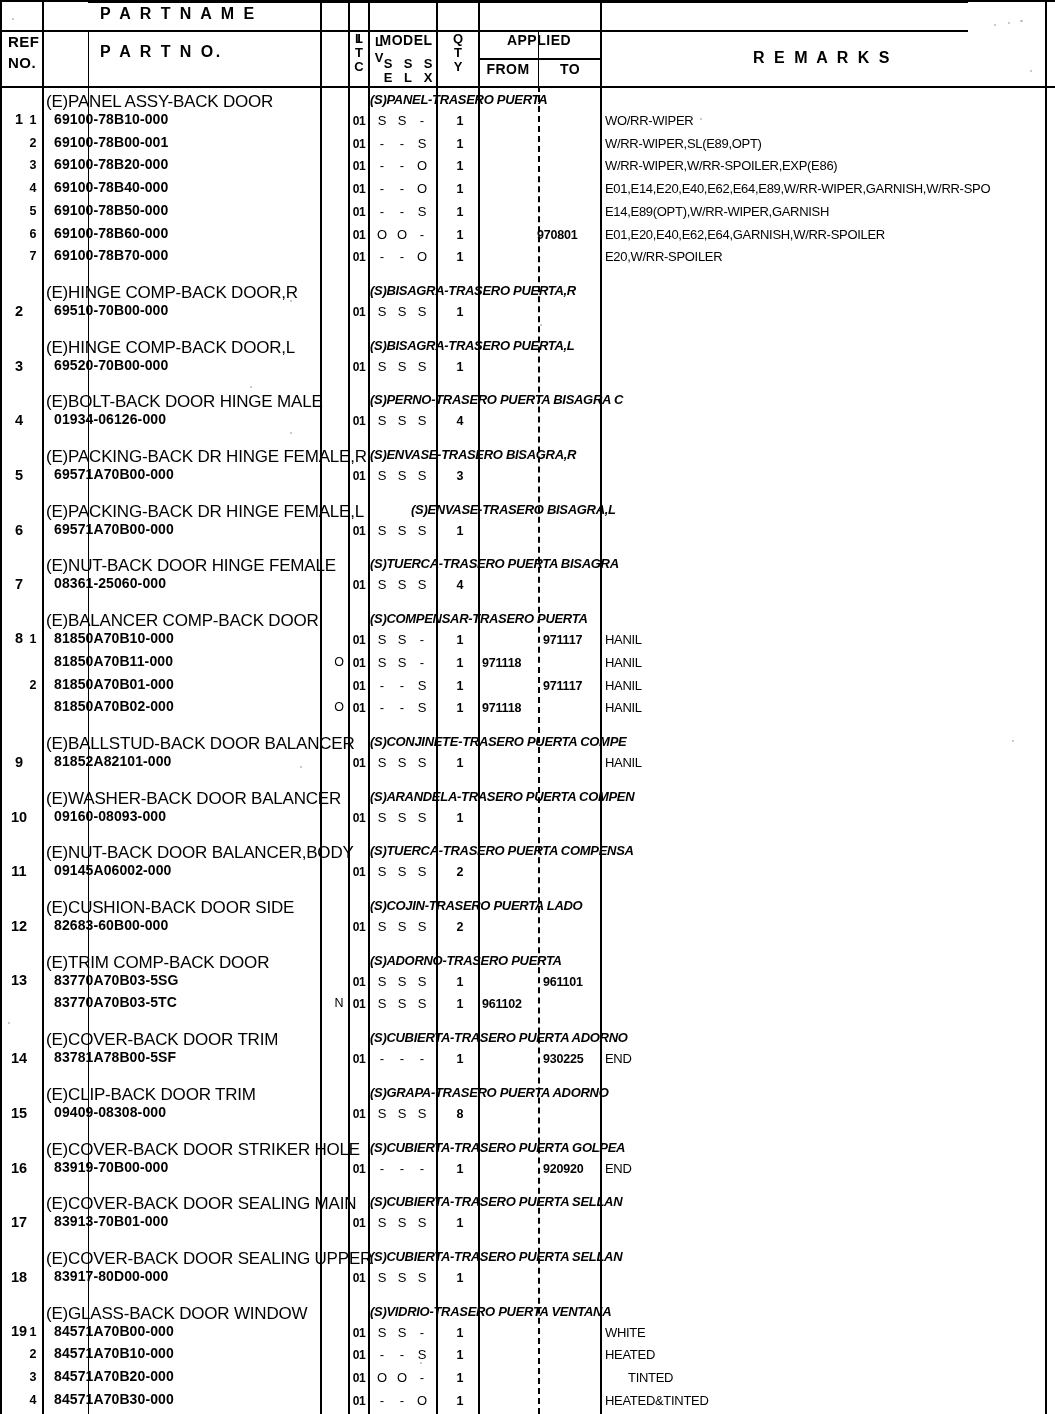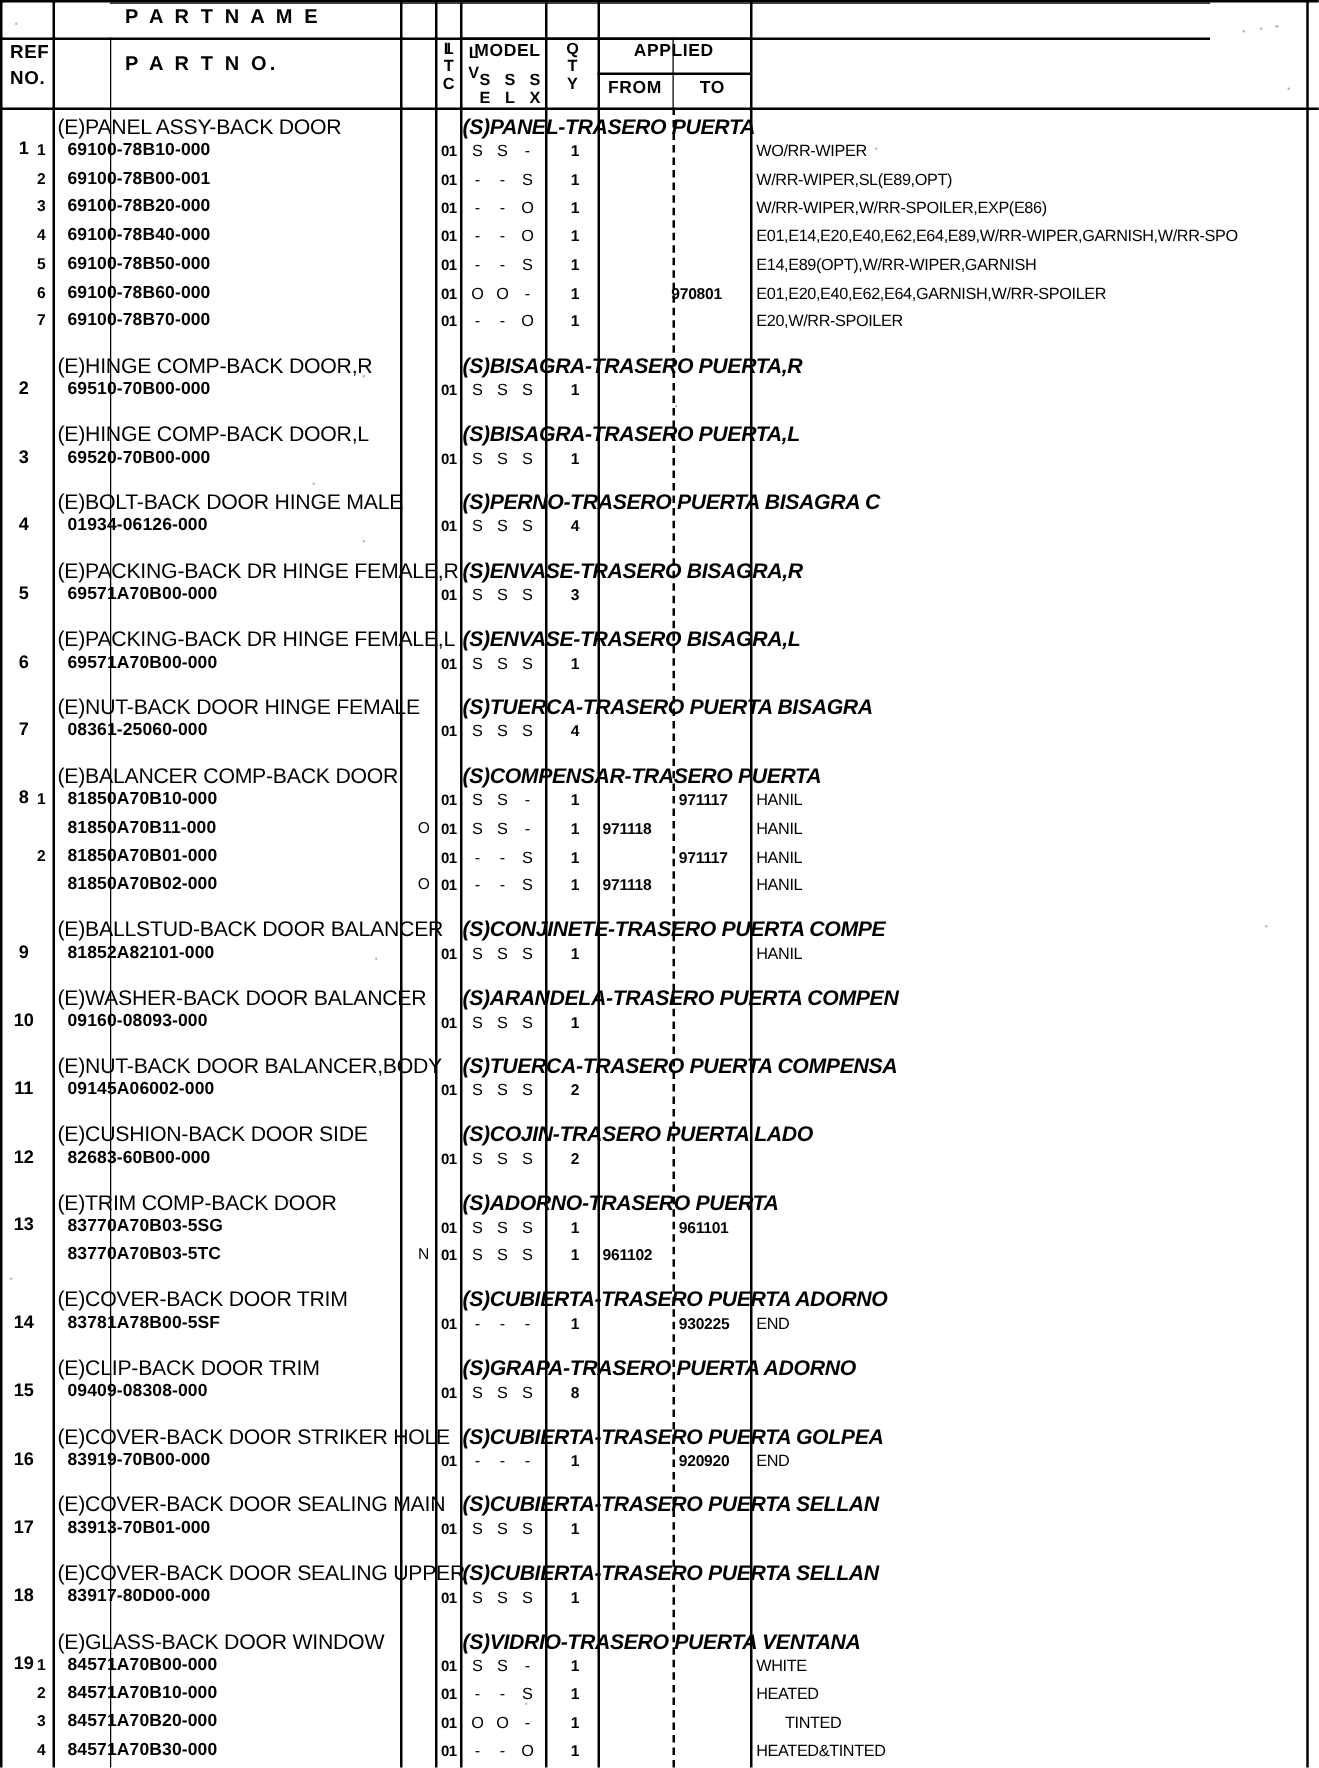--- a/index.html
+++ b/index.html
@@ -20,21 +20,21 @@
   .hdr-lbl{
     position:absolute;font-weight:bold;text-align:center;
     letter-spacing:2.5px;line-height:1.05;
   }
   .hdr-lbl.sm{letter-spacing:1.5px;}
   .stack{position:absolute;font-weight:bold;text-align:center;line-height:0.95;font-size:13px;letter-spacing:0;}
 
   
   .pname{position:absolute;font-size:17px;white-space:nowrap;letter-spacing:-0.2px;}
   .pno{position:absolute;font-size:14px;font-weight:bold;white-space:nowrap;letter-spacing:0.1px;}
-  .sname{position:absolute;font-size:17px;font-style:italic;font-weight:bold;white-space:nowrap;letter-spacing:-0.3px;}
+  .sname{position:absolute;font-size:13px;font-style:italic;font-weight:bold;white-space:nowrap;letter-spacing:-0.3px;}
   .ref{position:absolute;font-size:14.5px;font-weight:bold;text-align:center;width:26px;}
   .sub{position:absolute;font-size:12.5px;font-weight:bold;text-align:center;width:14px;}
   .itc{position:absolute;font-size:12.5px;text-align:center;width:18px;}
   .lv{position:absolute;font-size:12px;font-weight:bold;text-align:center;width:20px;letter-spacing:-0.5px;}
   .mdl{position:absolute;font-size:13px;text-align:center;width:16px;}
   .qty{position:absolute;font-size:12.5px;font-weight:bold;text-align:center;width:16px;}
   .dt{position:absolute;font-size:12.5px;font-weight:bold;white-space:nowrap;letter-spacing:-0.2px;}
   .rmk{position:absolute;font-size:13px;white-space:nowrap;letter-spacing:-0.3px;}
 
   
@@ -94,20 +94,21 @@
   <div class="stack" style="left:420px;top:72px;width:16px;">X</div>
 
   <div class="stack" style="left:450px;top:33px;width:16px;">Q</div>
   <div class="stack" style="left:450px;top:47px;width:16px;">T</div>
   <div class="stack" style="left:450px;top:61px;width:16px;">Y</div>
 
   <div class="hdr-lbl sm" style="left:480px;top:33px;width:118px;font-size:14px;letter-spacing:0.5px;">APPLIED</div>
   <div class="hdr-lbl sm" style="left:480px;top:62px;width:56px;font-size:14px;letter-spacing:0.5px;">FROM</div>
   <div class="hdr-lbl sm" style="left:542px;top:62px;width:56px;font-size:14px;letter-spacing:0.5px;">TO</div>
 
+  <div class="hdr-lbl" style="left:600px;top:50px;width:445px;font-size:16px;">R E M A R K S</div>
 
   <div id="body-layer">
       <div class="pname" style="left:46px;top:92px;">(E)PANEL ASSY-BACK DOOR</div>
       <div class="sname" style="left:370px;top:92px;">(S)PANEL-TRASERO PUERTA</div>
       <div class="ref" style="left:6px;top:111px;">1</div>
       <div class="sub" style="left:26px;top:113px;">1</div>
       <div class="pno" style="left:54px;top:111px;">69100-78B10-000</div>
       <div class="lv" style="left:349px;top:114px;">01</div>
       <div class="mdl" style="left:374px;top:113px;">S</div>
       <div class="mdl" style="left:394px;top:113px;">S</div>
@@ -193,21 +194,21 @@
       <div class="pname" style="left:46px;top:446.9999999999999px;">(E)PACKING-BACK DR HINGE FEMALE,R</div>
       <div class="sname" style="left:370px;top:446.9999999999999px;">(S)ENVASE-TRASERO BISAGRA,R</div>
       <div class="ref" style="left:6px;top:466.9999999999999px;">5</div>
       <div class="pno" style="left:54px;top:465.9999999999999px;">69571A70B00-000</div>
       <div class="lv" style="left:349px;top:468.9999999999999px;">01</div>
       <div class="mdl" style="left:374px;top:467.9999999999999px;">S</div>
       <div class="mdl" style="left:394px;top:467.9999999999999px;">S</div>
       <div class="mdl" style="left:414px;top:467.9999999999999px;">S</div>
       <div class="qty" style="left:452px;top:468.9999999999999px;">3</div>
       <div class="pname" style="left:46px;top:501.6999999999999px;">(E)PACKING-BACK DR HINGE FEMALE,L</div>
-      <div class="sname" style="left:370px;top:501.6999999999999px;">(S)ENVASE-TRASERO BISAGRA,L</div>
+      <div class="sname" style="left:370px;top:501.6999999999999px;padding-left:41px;">(S)ENVASE-TRASERO BISAGRA,L</div>
       <div class="ref" style="left:6px;top:521.6999999999998px;">6</div>
       <div class="pno" style="left:54px;top:520.6999999999998px;">69571A70B00-000</div>
       <div class="lv" style="left:349px;top:523.6999999999998px;">01</div>
       <div class="mdl" style="left:374px;top:522.6999999999998px;">S</div>
       <div class="mdl" style="left:394px;top:522.6999999999998px;">S</div>
       <div class="mdl" style="left:414px;top:522.6999999999998px;">S</div>
       <div class="qty" style="left:452px;top:523.6999999999998px;">1</div>
       <div class="pname" style="left:46px;top:556.3999999999999px;">(E)NUT-BACK DOOR HINGE FEMALE</div>
       <div class="sname" style="left:370px;top:556.3999999999999px;">(S)TUERCA-TRASERO PUERTA BISAGRA</div>
       <div class="ref" style="left:6px;top:576.3999999999999px;">7</div>

